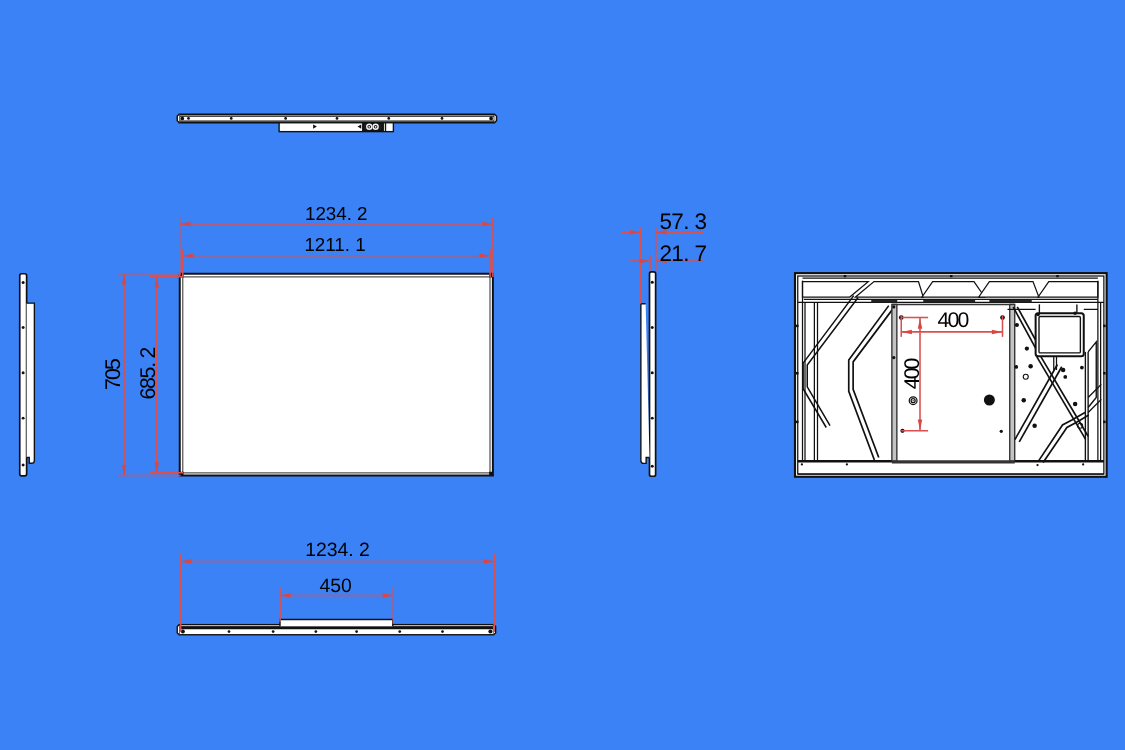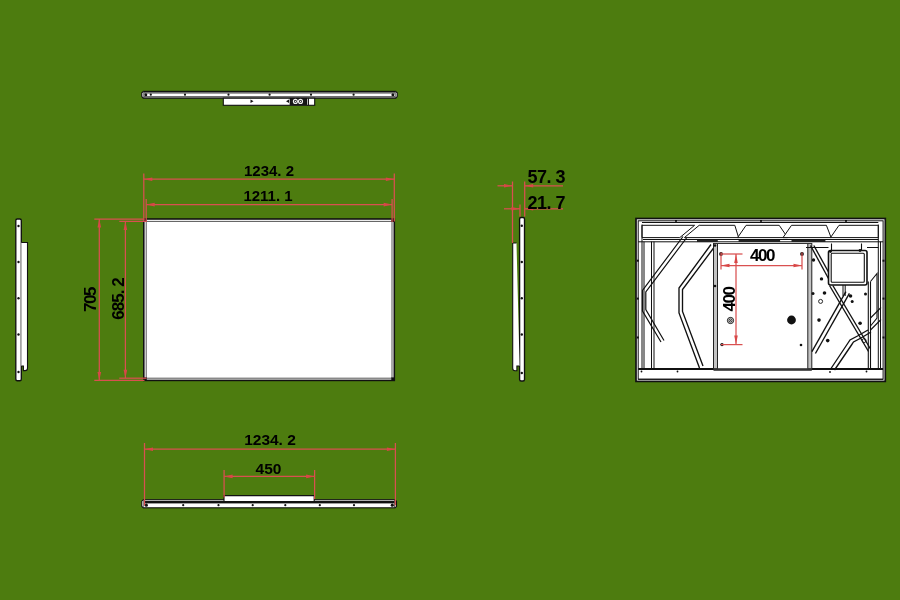--- a/index.html
+++ b/index.html
@@ -1,17 +1,17 @@
 <!DOCTYPE html>
 <html><head>
 <meta charset="utf-8">
 <style>
   html,body{margin:0;padding:0;background:#ffffff;}
-  .page{position:relative;width:900px;height:600px;background:#4d7c0f;overflow:hidden;
-        font-family:"Liberation Sans", sans-serif;font-weight:bold;}
+  .page{position:relative;width:900px;height:600px;background:#3b82f6;overflow:hidden;
+        font-family:"Liberation Sans", sans-serif;}
   svg{position:absolute;left:0;top:0;}
   text{font-family:"Liberation Sans", sans-serif;fill:#000000;}
 </style>
 </head>
 <body>
 <div class="page">
 <svg width="900" height="600" viewBox="0 0 900 600">
 <defs></defs>
 
 <g stroke="#111" fill="none" stroke-width="1.2">

